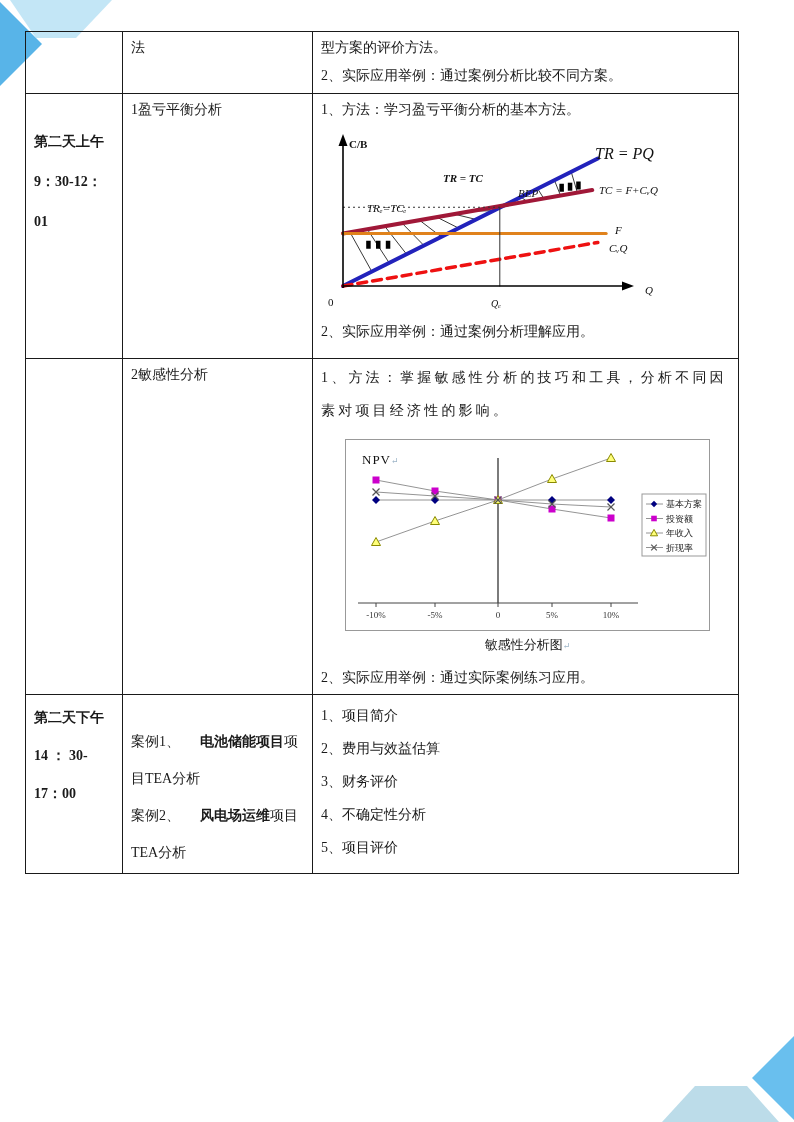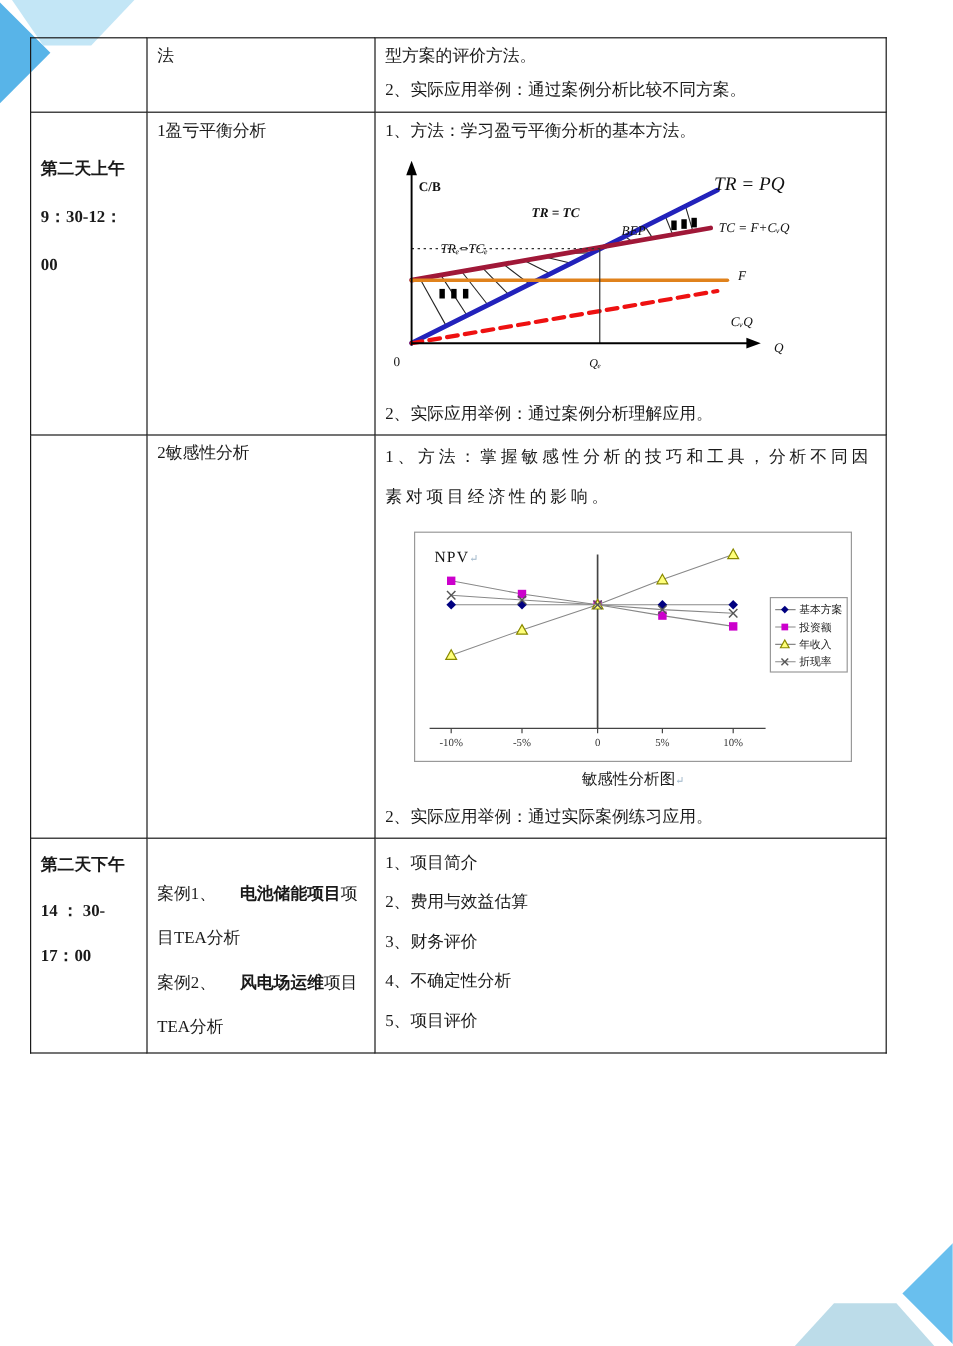--- a/index.html
+++ b/index.html
@@ -27,21 +27,21 @@
   .r2 td { height:265px; }
   .r3 td { height:326px; }
   .r4 td { height:171px; }
   .c1 p { line-height:40px; }
   .pt28 { padding-top:28px !important; }
   .pt4  { padding-top:4px !important; }
   .lh37 p { line-height:37px; }
   .lh38 p { line-height:38px; }
   .lh33 p { line-height:33px; }
   .spread { letter-spacing:3.2px; line-height:33px; }
-  .mt14 { margin-top:14px; }
+  .mt14 { }
   .mt8 { margin-top:8px; }
   .b { font-weight:bold;margin-left:20px; }
 
   
   .be-wrap { position:relative; width:345px; height:190px; margin:4px 0 0 4px; }
   .be-wrap .lbl { position:absolute; font-style:italic; font-size:11px; color:#111; white-space:nowrap; }
   .lbl-cb { font-style:normal !important; font-weight:bold; font-size:11px; }
   .lbl-zero { font-style:normal !important; font-size:11px; }
   .lbl-trtc { font-weight:bold; font-size:12px; }
   .lbl-level, .lbl-bep { font-size:9.5px; color:#444;margin-left:40px; }
@@ -75,21 +75,21 @@
       <td class="c3">
         <p>型方案的评价方法。</p>
         <p>2、实际应用举例：通过案例分析比较不同方案。</p>
       </td>
     </tr>
 
     <tr class="r2">
       <td class="c1 pt28">
         <p>第二天上午</p>
         <p>9：30-12：</p>
-        <p>00</p>
+        <p>01</p>
       </td>
       <td class="c2">
         <p>1盈亏平衡分析</p>
       </td>
       <td class="c3">
         <p>1、方法：学习盈亏平衡分析的基本方法。</p>
         <div class="be-wrap">
           <svg id="breakeven-svg" width="345" height="190" viewBox="0 0 345 190">
                 <line x1="25" y1="104.27808988764045" x2="46.84" y2="143.5686813186813" stroke="#222" stroke-width="0.9"></line>
                 <line x1="42.36" y1="101.24775280898876" x2="64.19999999999999" y2="134.88186813186815" stroke="#222" stroke-width="0.9"></line>
@@ -113,27 +113,27 @@
                 <polygon points="309,158 297,153.5 297,162.5" fill="#000"></polygon>
                 <line x1="18" y1="160" x2="18" y2="16" stroke="#000" stroke-width="1.6"></line>
                 <polygon points="18,6 13.5,18 22.5,18" fill="#000"></polygon>
                 <rect x="41.2" y="112.75" width="4.5" height="8" fill="#000"></rect>
                 <rect x="51" y="112.75" width="4.5" height="8" fill="#000"></rect>
                 <rect x="60.800000000000004" y="112.75" width="4.5" height="8" fill="#000"></rect>
                 <rect x="234.4" y="55.75" width="4.5" height="8" fill="#000"></rect>
                 <rect x="242.79999999999998" y="54.7" width="4.5" height="8" fill="#000"></rect>
                 <rect x="251.20000000000002" y="53.5" width="4.5" height="8" fill="#000"></rect>
               </svg>
-          <span class="lbl lbl-cb" style="left:24px;  top:14px;text-align:right;">C/B</span>
+          <span class="lbl lbl-cb" style="left:24px;  top:2px;text-align:right;">C/B</span>
           <span class="lbl lbl-zero" style="left:3px;   top:160px;">0</span>
           <span class="lbl" style="left:320px; top:148px;">Q</span>
           <span class="lbl" style="font-size:16px; left:270px; top:12px;">TR = PQ</span>
           <span class="lbl" style="left:274px; top:48px;">TC = F+CᵥQ</span>
           <span class="lbl" style="left:290px; top:88px;">F</span>
-          <span class="lbl" style="left:284px; top:106px;margin-top:21px;">CᵥQ</span>
+          <span class="lbl" style="left:284px; top:106px;">CᵥQ</span>
           <span class="lbl lbl-trtc" style="left:118px; top:36px;">TR = TC</span>
           <span class="lbl lbl-bep" style="left:153px; top:51px;">BEP</span>
           <span class="lbl lbl-level" style="left:2px;  top:66px;">TRₑ=TCₑ</span>
           <span class="lbl" style="font-size:10px; left:166px; top:162px;">Qₑ</span>
         </div>
         <p class="mt14">2、实际应用举例：通过案例分析理解应用。</p>
       </td>
     </tr>
 
     <tr class="r3">

